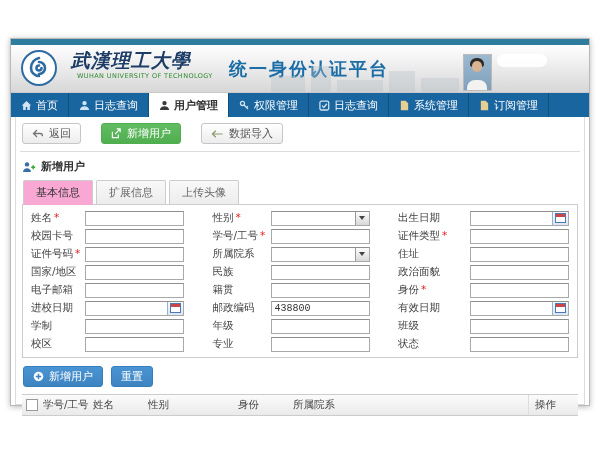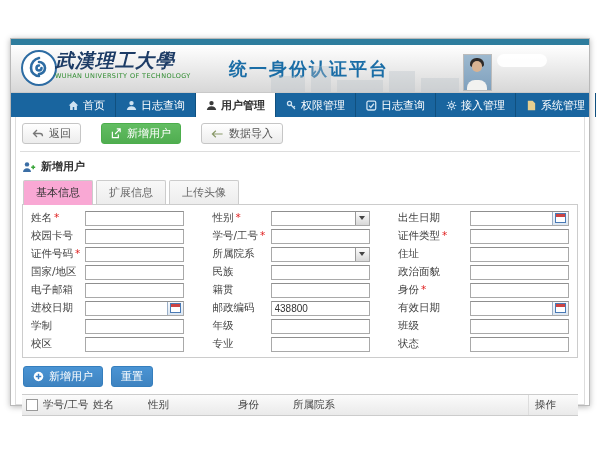--- a/index.html
+++ b/index.html
@@ -7,42 +7,42 @@
   .app{position:absolute;left:10px;top:38px;width:578px;height:366px;background:#fff;
     border:1px solid #b9b9b9;box-shadow:0 1px 6px rgba(0,0,0,.28);}
   
   .topbar{height:6px;background:#2e7d9e;}
   
   .header{position:relative;height:47px;background:linear-gradient(#ffffff,#d7d7d7);
     border-bottom:1px solid #c9c9c9;overflow:hidden;}
   .logo{position:absolute;left:10px;top:5px;width:36px;height:36px;border-radius:50%;
     background:#fff;border:2px solid #2d6ca3;box-sizing:border-box;}
   .logo svg{position:absolute;left:3px;top:3px;}
-  .univ{position:absolute;left:44px;top:6px;line-height:1;}
+  .univ{position:absolute;left:38px;top:6px;line-height:1;text-align:center;}
   .univ-name{font-family:"DejaVu Serif","Liberation Serif",serif;font-weight:bold;font-style:italic;
     font-size:19px;color:#1d3c66;letter-spacing:1px;white-space:nowrap;}
-  .univ-en{font-size:6.5px;color:#2e8b2e;letter-spacing:.4px;margin-top:3px;}
+  .univ-en{font-size:6.5px;color:#2e8b2e;letter-spacing:.4px;margin-top:3px;margin-left:28px;}
   .platform-title{position:absolute;left:218px;top:12px;font-size:18px;font-weight:bold;
     color:#1a6da6;letter-spacing:2px;white-space:nowrap;}
   .buildings{position:absolute;right:128px;bottom:0;width:190px;height:30px;opacity:.35;}
   .buildings div{position:absolute;bottom:0;background:#b9c2c9;}
   .b1{left:0;width:34px;height:16px;} .b2{left:40px;width:20px;height:26px;}
   .b3{left:66px;width:46px;height:12px;} .b4{left:118px;width:26px;height:21px;}
   .b5{left:150px;width:38px;height:14px;}
   .user-photo{position:absolute;right:97px;top:9px;width:27px;height:35px;border:1px solid #bbb;
     background:linear-gradient(#9db9cf,#7fa0bd);overflow:hidden;}
   .ph-hair{position:absolute;left:6px;top:3px;width:14px;height:9px;border-radius:7px 7px 3px 3px;background:#2e2a28;}
   .ph-face{position:absolute;left:8px;top:6px;width:10px;height:11px;border-radius:5px;background:#d9b392;}
   .ph-body{position:absolute;left:3px;bottom:-2px;width:20px;height:12px;border-radius:8px 8px 0 0;background:#f2f2f0;}
   .blur-name{position:absolute;right:42px;top:9px;width:50px;height:13px;border-radius:7px;
     background:rgba(255,255,255,.92);}
   .hlinks{position:absolute;right:8px;top:28px;display:flex;gap:12px;font-size:10.5px;color:#444;}
   .hlink{display:flex;align-items:center;gap:3px;cursor:pointer;white-space:nowrap;}
   
-  .nav{height:24px;background:#19659f;display:flex;font-size:11px;color:#fff;padding-left:47px;}
+  .nav{height:24px;background:#19659f;display:flex;font-size:11px;color:#fff;}
   .nav-item{display:flex;align-items:center;gap:4px;padding:0 10px;border-right:1px solid #10507f;
     cursor:pointer;white-space:nowrap;}
   .nav-item .nicon{display:flex;color:#cfe3f2;}
   .nav-item.doc-ic .nicon{color:#e6cf8f;}
   .nav-item.active{background:#fff;color:#333;font-weight:bold;}
   .nav-item.active .nicon{color:#3a3a3a;}
   
   .content-frame{margin:0 4px;height:288px;border:1px solid #ddd;border-top:none;background:#fff;
     box-sizing:border-box;padding:0 4px;}
   .toolbar{display:flex;gap:20px;padding:6px 2px 7px;align-items:center;}
@@ -58,21 +58,21 @@
   .tab{font-size:11px;color:#666;background:linear-gradient(#f8f8f8,#ededed);border:1px solid #ccc;
     border-bottom:none;padding:4px 12px 3px;border-radius:2px 2px 0 0;cursor:pointer;}
   .tab.active{background:#f9a8d4;color:#333;margin-bottom:-1px;padding-bottom:5px;text-align:right;}
   .formbox{border:1px solid #ccc;background:#fff;padding:4px 8px;position:relative;}
   .fgrid{display:grid;grid-template-columns:54px 99px 1fr 58px 99px 1fr 72px 99px;
     grid-auto-rows:18px;align-items:center;font-size:10.5px;color:#444;}
   .flabel{white-space:nowrap;}
   .req{color:#e02020;margin-left:2px;}
   .fld{position:relative;height:15px;}
   .fld input{width:100%;height:15px;border:1px solid #a9a9a9;border-top-color:#8f8f8f;
-    box-sizing:border-box;font-size:10px;padding:0 3px;font-family:Liberation Sans, sans-serif;color:#333;outline:none;}
+    box-sizing:border-box;font-size:10px;padding:0 3px;font-family:Liberation Mono, monospace;color:#333;outline:none;}
   .selbtn{position:absolute;right:1px;top:1px;width:13px;height:13px;background:linear-gradient(#fdfdfd,#d8d8d8);
     border-left:1px solid #999;display:flex;align-items:center;justify-content:center;cursor:pointer;}
   .selbtn i{width:0;height:0;border-left:3px solid transparent;border-right:3px solid transparent;
     border-top:4px solid #444;}
   .calbtn{position:absolute;right:1px;top:1px;width:15px;height:13px;background:linear-gradient(#f8fbff,#dbe6f2);
     border-left:1px solid #9bb0c8;display:flex;align-items:center;justify-content:center;cursor:pointer;}
   .cal{width:9px;height:8px;border:1px solid #4a7ab5;background:#fff;position:relative;}
   .cal::before{content:"";position:absolute;left:0;top:0;right:0;height:2.5px;background:#cc4444;}
   .actions{display:flex;gap:8px;padding:8px 1px 7px;}
   .tbl-header{display:grid;grid-template-columns:17px 50px 55px 90px 55px 235px 1fr;align-items:center;
@@ -157,31 +157,20 @@
         <span>权限管理</span>
       </div>
       <div class="nav-item">
         <span class="nicon">
           <svg width="11" height="11" viewBox="0 0 12 12">
             <rect x="1" y="1.3" width="9.6" height="9.6" rx="1.5" fill="none" stroke="currentColor" stroke-width="1.4"></rect>
             <path d="M3.4 6.2l1.8 1.9 3.4-4" fill="none" stroke="currentColor" stroke-width="1.4"></path>
           </svg>
         </span>
         <span>日志查询</span>
-      </div>
-      <div class="nav-item">
-        <span class="nicon">
-          <svg width="11" height="11" viewBox="0 0 12 12">
-            <g stroke="currentColor" stroke-width="1.3" fill="none">
-              <circle cx="6" cy="6" r="2.1"></circle>
-              <path d="M6 .8v1.8M6 9.4v1.8M.8 6h1.8M9.4 6h1.8M2.3 2.3l1.2 1.2M8.5 8.5l1.2 1.2M9.7 2.3L8.5 3.5M3.5 8.5L2.3 9.7"></path>
-            </g>
-          </svg>
-        </span>
-        <span>接入管理</span>
       </div>
       <div class="nav-item doc-ic">
         <span class="nicon">
           <svg width="11" height="11" viewBox="0 0 12 12">
             <path d="M2 .8h5.2L10 3.6v7.6H2z" fill="currentColor"></path>
           </svg>
         </span>
         <span>系统管理</span>
       </div>
       <div class="nav-item doc-ic">

